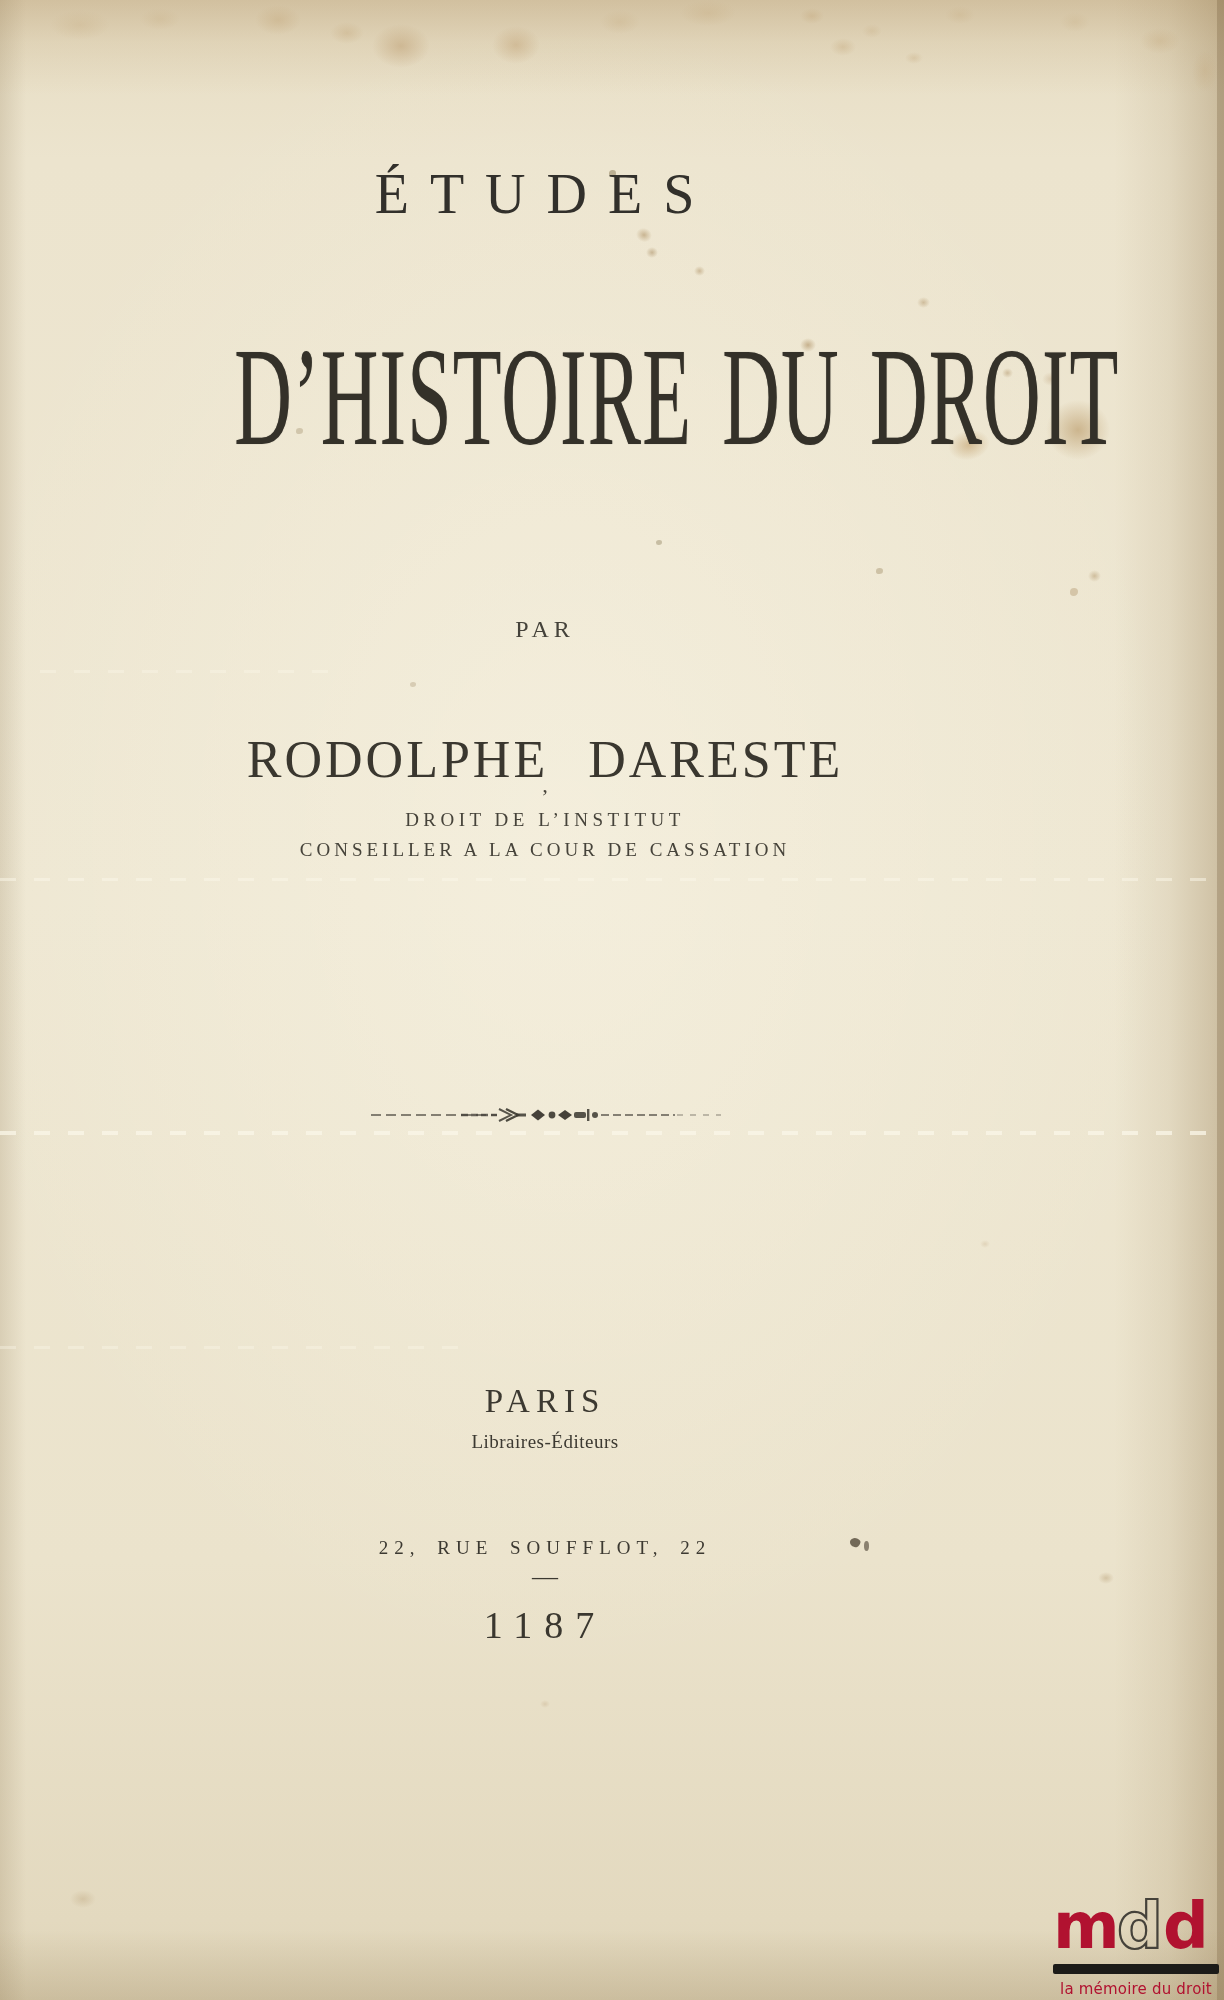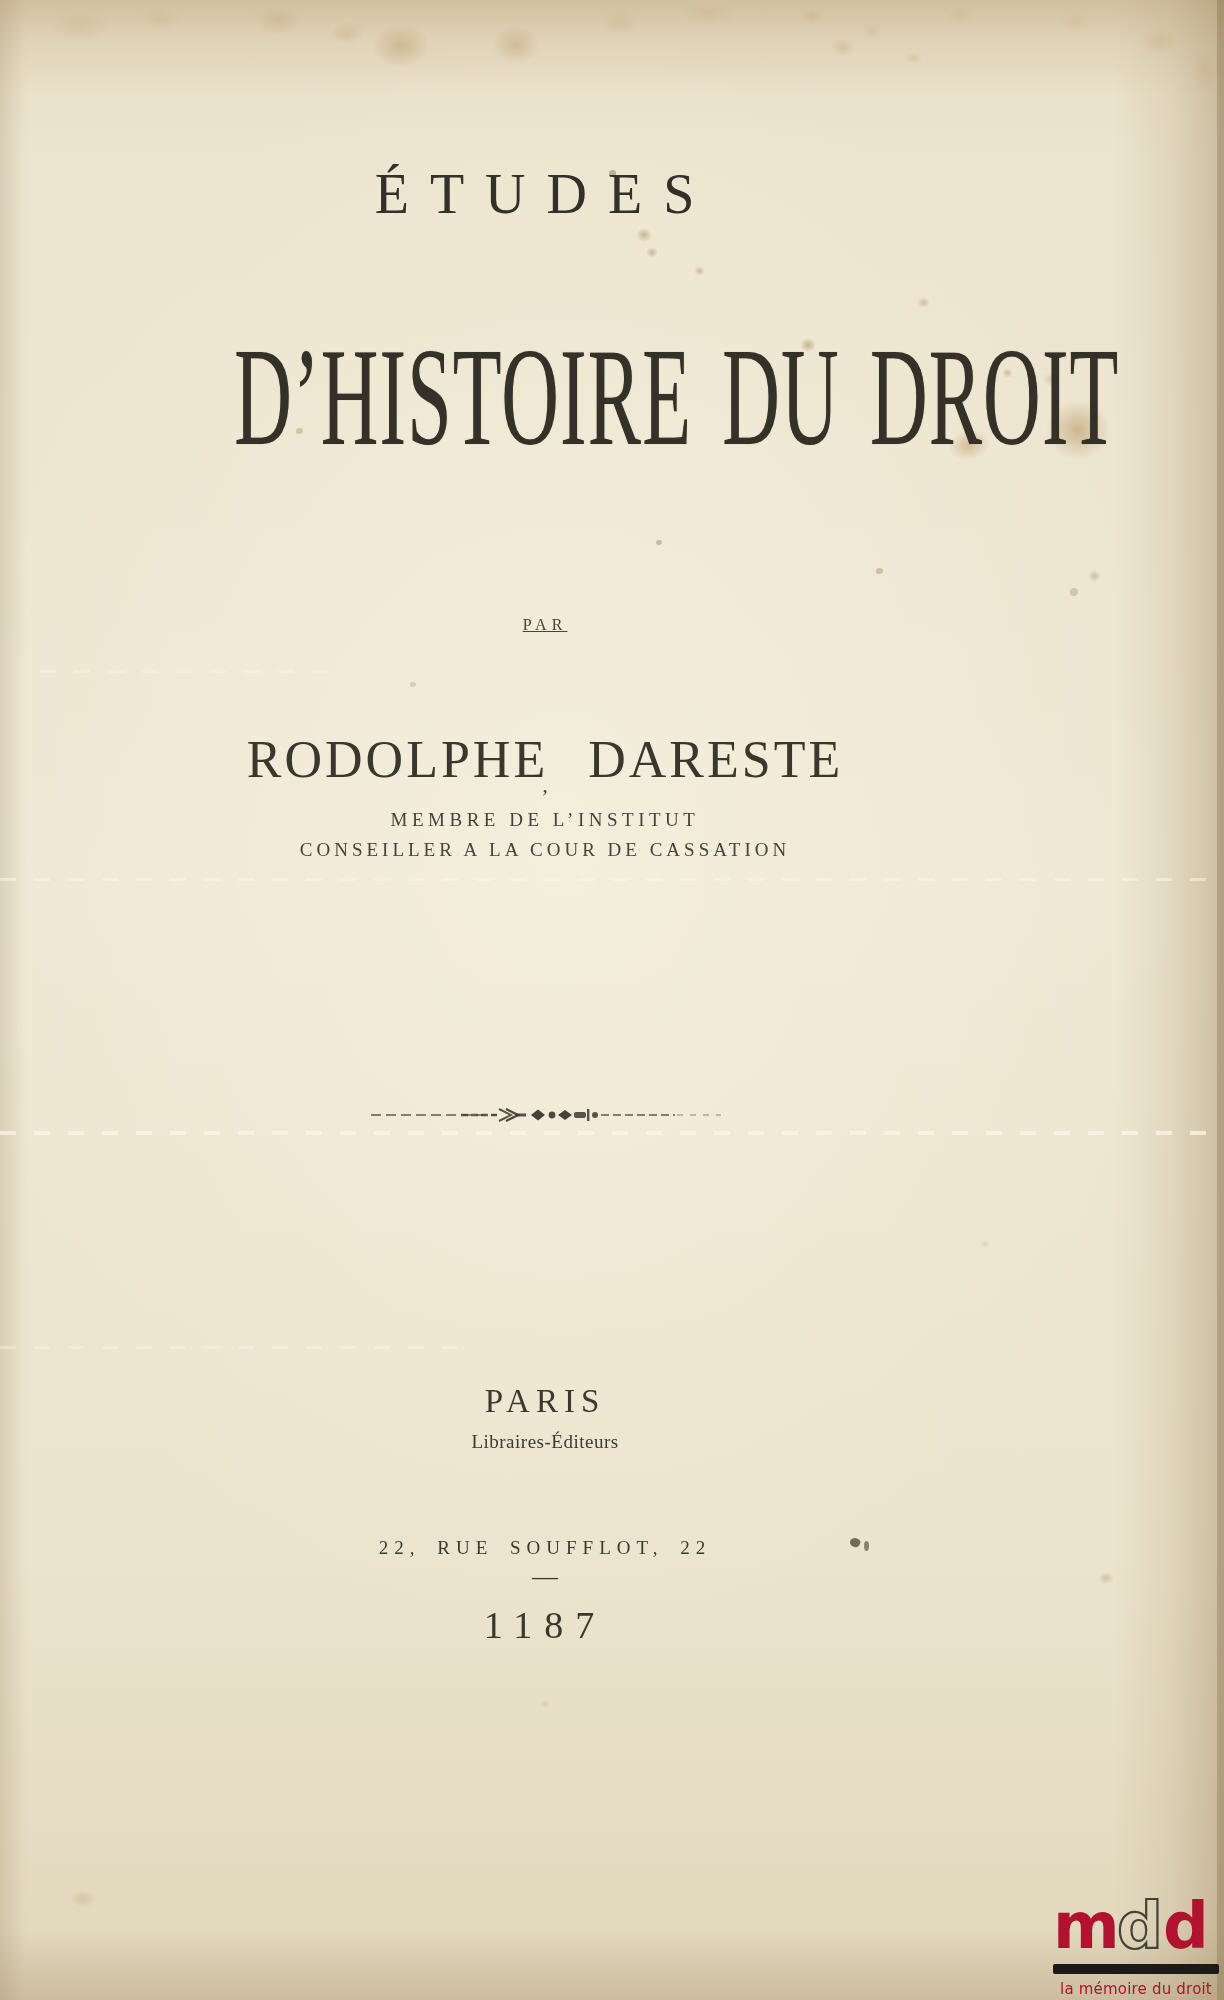--- a/index.html
+++ b/index.html
@@ -32,21 +32,21 @@
   
   .crease{position:absolute;height:3px;pointer-events:none;filter:blur(0.6px);
     background:repeating-linear-gradient(90deg,rgba(250,246,232,0.95) 0 16px,rgba(250,246,232,0) 16px 34px);}
   
   .content{position:absolute;left:0;top:0;width:1090px;height:2000px;color:#35332d;}
   .line{position:absolute;left:0;right:0;text-align:center;line-height:1;white-space:nowrap;}
   .t-etudes{top:166px;font-size:56px;letter-spacing:21px;color:#32302b;}
   .t-main{top:327px;font-size:140px;letter-spacing:2px;word-spacing:16px;
     transform:scale(0.57,1);transform-origin:50% 50%;color:#343129;
     text-shadow:0 0 1px rgba(52,49,41,0.55);}
-  .t-par{top:617px;font-size:16px;letter-spacing:5px;color:#45423a;text-decoration:underline;}
+  .t-par{top:617px;font-size:24px;letter-spacing:5px;color:#45423a;}
   .t-author{top:734px;font-size:52px;letter-spacing:3px;word-spacing:24px;color:#3a372f;font-family:Liberation Serif, serif;}
   .t-mark{top:786px;font-size:22px;color:#4a463c;}
   .t-role1{top:810px;font-size:19px;letter-spacing:4.5px;color:#46433a;}
   .t-role2{top:840px;font-size:19px;letter-spacing:4px;color:#46433a;}
   .t-city{top:1385px;font-size:33px;letter-spacing:6px;color:#3c3931;}
   .t-publisher{top:1442px;font-size:46px;letter-spacing:6px;word-spacing:10px;color:#3a372f;}
   .t-libraires{top:1432px;font-size:19px;letter-spacing:0.5px;color:#3c3931;}
   .t-address{top:1538px;font-size:19px;letter-spacing:6px;word-spacing:6px;color:#3c3931;}
   .t-dash{top:1564px;font-size:26px;letter-spacing:0;color:#3c3931;}
   .t-year{top:1606px;font-size:38px;letter-spacing:12px;color:#3a372f;}
@@ -114,21 +114,21 @@
   <div class="crease" style="left:0;top:878px;width:1224px;opacity:0.55;"></div>
   <div class="crease" style="left:0;top:1131px;width:1224px;height:4px;opacity:0.8;"></div>
   <div class="crease" style="left:0;top:1346px;width:460px;opacity:0.4;"></div>
 
   <div class="content">
     <div class="line t-etudes">ÉTUDES</div>
     <div class="line t-main">D’HISTOIRE DU DROIT</div>
     <div class="line t-par">PAR</div>
     <div class="line t-author">RODOLPHE DARESTE</div>
     <div class="line t-mark">’</div>
-    <div class="line t-role1">MEMBRE DE L’INSTITUT</div>
+    <div class="line t-role1">DROIT DE L’INSTITUT</div>
     <div class="line t-role2">CONSEILLER A LA COUR DE CASSATION</div>
 
     <svg class="ornament" viewBox="0 0 360 18">
       <line x1="6" y1="9" x2="132" y2="9" stroke="#565248" stroke-width="1.8" stroke-dasharray="10 5" opacity="0.7"></line>
       <line x1="96" y1="9" x2="132" y2="9" stroke="#45413a" stroke-width="2.4" stroke-dasharray="7 3" opacity="0.8"></line>
       <polyline points="134,3 146,9 134,15" fill="none" stroke="#3b3830" stroke-width="2" opacity="0.85"></polyline>
       <polyline points="141,3 153,9 141,15" fill="none" stroke="#3b3830" stroke-width="2.4" opacity="0.9"></polyline>
       <rect x="151" y="7.5" width="10" height="3" fill="#3b3830" opacity="0.85"></rect>
       <path d="M166 9 L173 3.5 L180 9 L173 14.5 Z" fill="#3b3830" opacity="0.95"></path>
       <circle cx="187" cy="9" r="3.4" fill="#3b3830" opacity="0.9"></circle>

